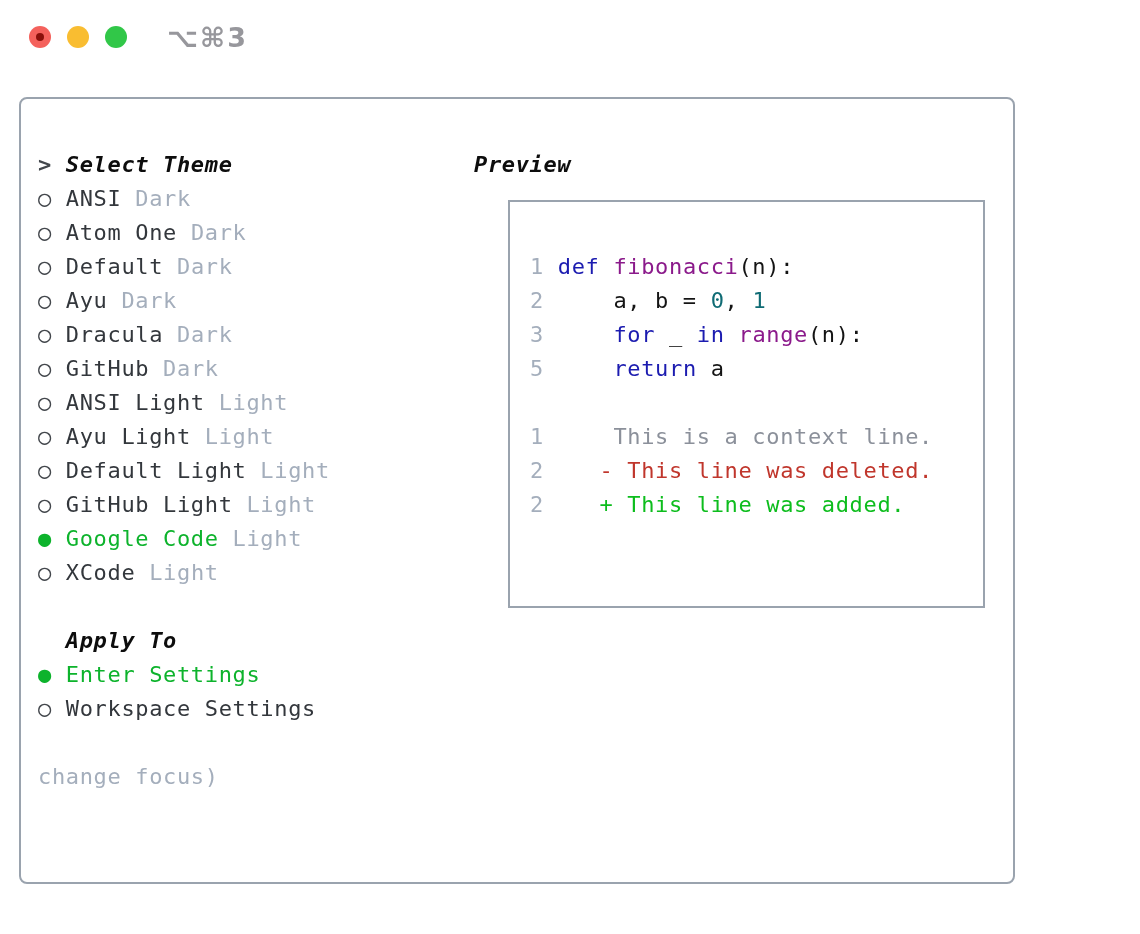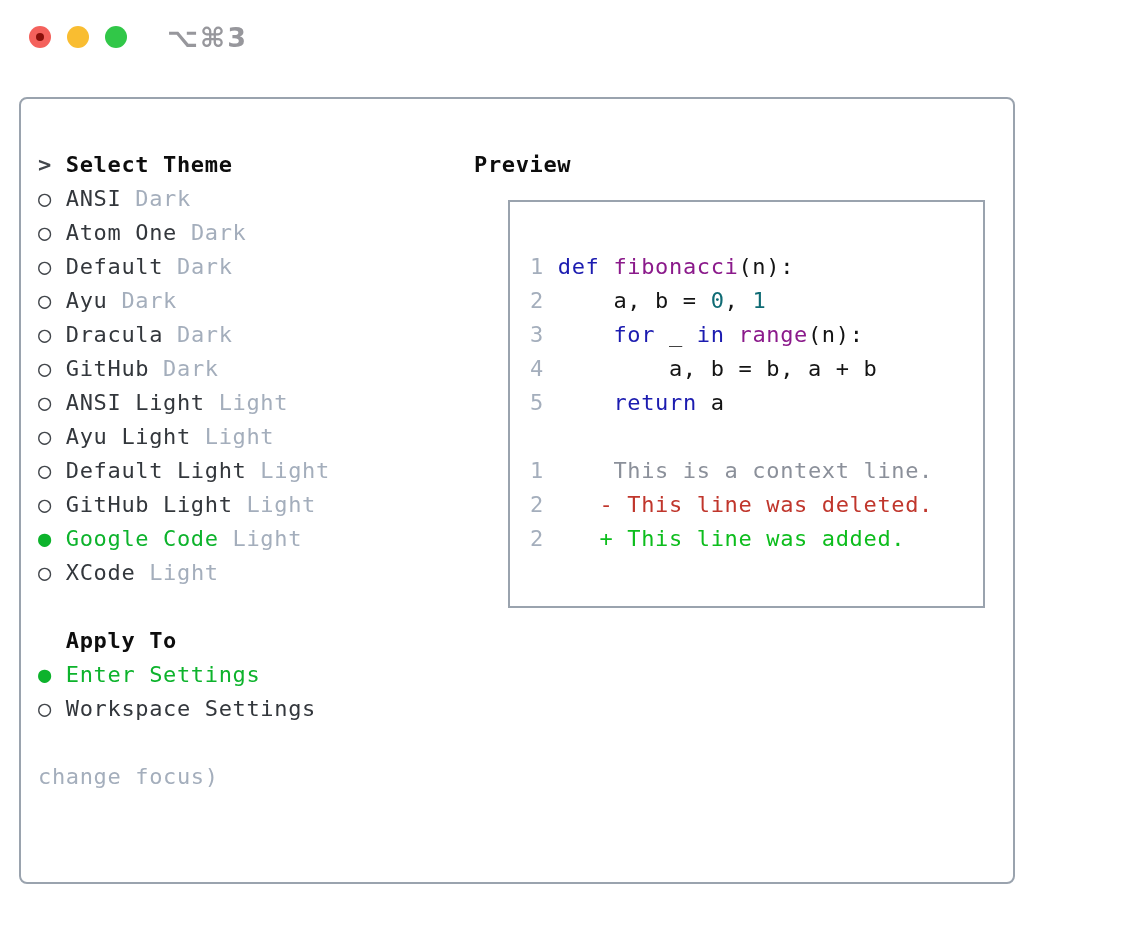--- a/index.html
+++ b/index.html
@@ -23,21 +23,21 @@
     font-size:27px;font-weight:600;color:var(--title);letter-spacing:2px;
   }
   
   .panel{
     position:absolute;left:19px;top:97px;width:992px;height:783px;
     border:2px solid var(--border);border-radius:8px;background:#fff;
     font-size:22px;letter-spacing:0.65px;color:var(--text);
   }
   .row{height:34px;line-height:34px;white-space:pre;}
   .left-col{position:absolute;left:17px;top:49px;}
-  .hdr{font-weight:bold;color:var(--bold);}
+  .hdr{font-weight:bold;color:var(--bold);font-style:italic;}
   .mk{color:#43474c;}
   .mk.sel,.tname.sel{color:var(--accent);}
   .tvar{color:var(--muted);}
   .spacer{height:34px;}
   .hint{color:var(--muted);}
   
   .preview-label{position:absolute;left:453px;top:49px;}
   .pbox{
     position:absolute;left:487px;top:101px;width:477px;height:408px;
     border:2px solid var(--border);background:#fff;
@@ -94,21 +94,20 @@
         </div>
     </div>
 
     <div class="row hdr preview-label">Preview</div>
 
     <div class="pbox">
       <div id="preview-lines">
           <div class="row"><span class="ln">1</span><span> </span><span class="kw">def</span><span class="pl"> </span><span class="fn">fibonacci</span><span class="pl">(n):</span></div>
           <div class="row"><span class="ln">2</span><span> </span><span class="pl">    a, b = </span><span class="nm">0</span><span class="pl">, </span><span class="nm">1</span></div>
           <div class="row"><span class="ln">3</span><span> </span><span class="pl">    </span><span class="kw">for</span><span class="pl"> _ </span><span class="kw">in</span><span class="pl"> </span><span class="fn">range</span><span class="pl">(n):</span></div>
-          <div class="row"><span class="ln">4</span><span> </span><span class="pl">        a, b = b, a + b</span></div>
           <div class="row"><span class="ln">5</span><span> </span><span class="pl">    </span><span class="kw">return</span><span class="pl"> a</span></div>
           <div class="row"><span class="ln"></span><span></span></div>
           <div class="row"><span class="ln">1</span><span> </span><span class="ctx">    This is a context line.</span></div>
           <div class="row"><span class="ln">2</span><span> </span><span class="del">   - This line was deleted.</span></div>
           <div class="row"><span class="ln">2</span><span> </span><span class="add">   + This line was added.</span></div>
         </div>
     </div>
 
   </div>
 </div>

